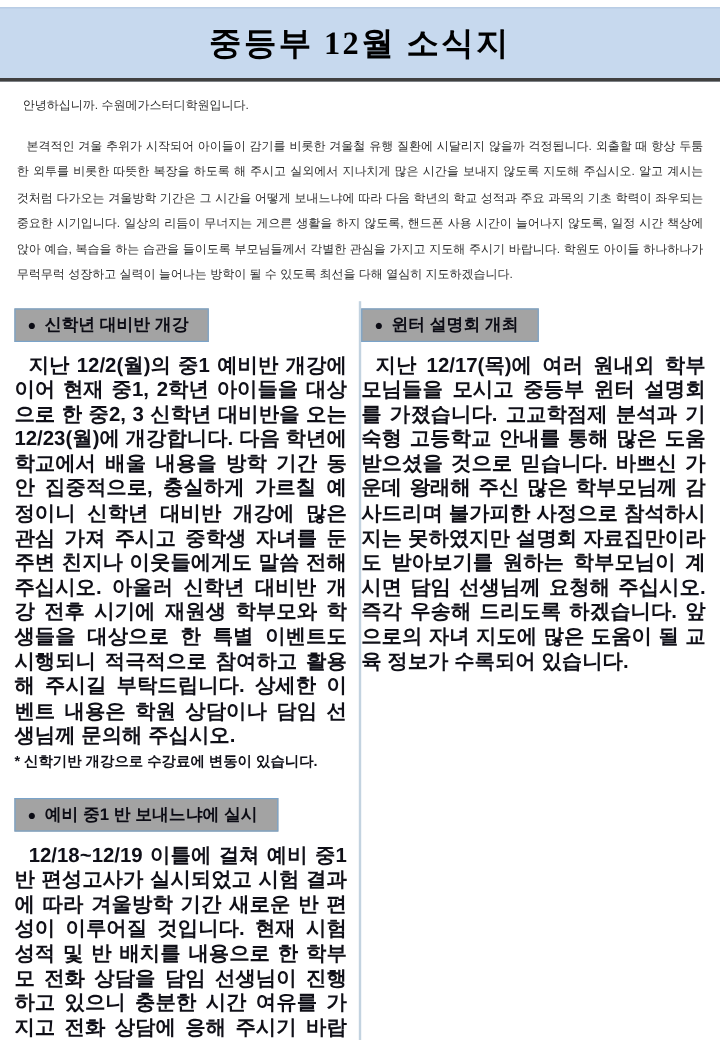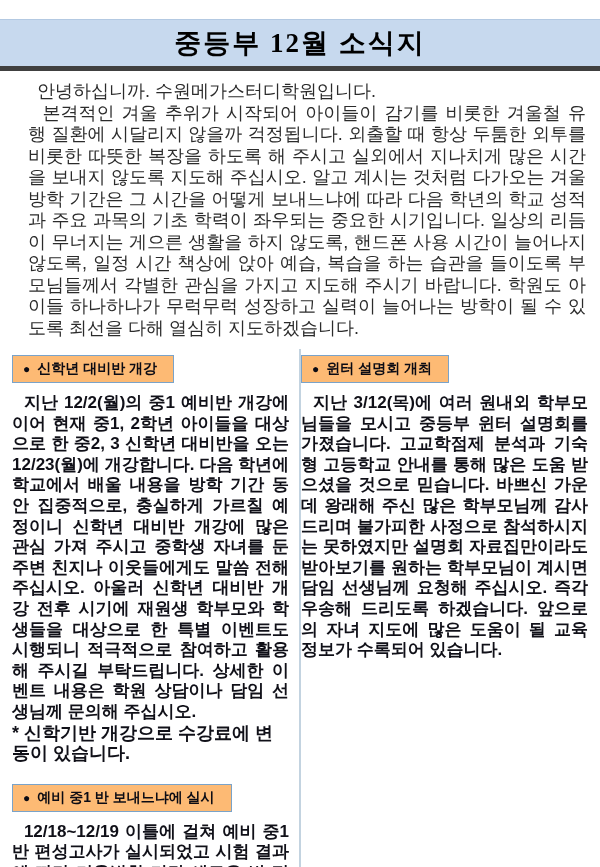--- a/index.html
+++ b/index.html
@@ -2,57 +2,57 @@
 <html lang="ko"><head>
 <meta charset="utf-8">
 <style>
   * { margin:0; padding:0; box-sizing:border-box; }
   html,body { width:600px; background:#ffffff; }
   body {
     font-family:"Liberation Sans","DejaVu Sans",sans-serif;
     color:#222; position:relative; height:867px; overflow:hidden;
   }
   .banner {
-    margin-top:19px; height:52px; background:#c7d9ee;
+    margin-top:6px; height:62px; background:#c7d9ee;
     display:flex; align-items:center; justify-content:center;
-    border-top:1px solid #b3c9e2; border-bottom:5px solid #404040;
+    border-top:1px solid #b3c9e2; border-bottom:3px solid #404040;
   }
   .banner h1 {
     font-family:"Liberation Serif","DejaVu Serif",serif;
     font-size:27px; font-weight:bold; color:#000; letter-spacing:2px;
   }
   .intro {
-    padding:10px 14px 6px 28px;
-    font-size:18px; line-height:21.5px; color:#2b2b2b;
+    padding:10px 14px 6px 14px;
+    font-size:10px; line-height:21.5px; color:#2b2b2b;
     text-align:justify;
   }
   .intro p.greet { text-indent:0.5em; }
-  .intro p.body-text { text-indent:0.8em; }
+  .intro p.body-text { text-indent:0.8em;margin-top:12px; }
   .columns {
     display:flex; padding:4px 12px 0 12px; align-items:stretch;
   }
   .col { width:50%; }
   .col.left  { padding-right:10px; }
   .col.right { padding-left:0; }
   .v-divider {
     width:0; border-left:2px solid #c3d3e0; margin-bottom:36px;
   }
   .sec-head {
-    display:inline-block; background:#fdba74; border:1px solid #7aa3c9;
+    display:inline-block; background:#a3a3a3; border:1px solid #7aa3c9;
     padding:4px 16px 4px 10px; margin:6px 0 10px 0;
     font-weight:bold; font-size:14px; color:#0b0b14; white-space:nowrap;
   }
   .sec-head .bullet { font-size:12px; margin-right:7px; }
   .sec-body {
     font-weight:bold; font-size:17px; line-height:20.6px;
     color:#101018; text-align:justify;
   }
   .sec-body p { text-indent:0.7em; }
   .sec-note {
-    font-weight:bold; font-size:18px; line-height:20.6px; color:#101018;
+    font-weight:bold; font-size:12px; line-height:20.6px; color:#101018;
   }
   .sec-gap { height:14px; }
 </style>
 </head>
 <body>
 
 <header class="banner">
   <h1>중등부 12월 소식지</h1>
 </header>
 
@@ -82,17 +82,17 @@
     </div>
   </div>
 
   <div class="v-divider"></div>
 
   <div class="col right">
     <div class="sec-head">
       <span class="bullet">●</span><span>윈터 설명회 개최</span>
     </div>
     <div class="sec-body">
-      <p>지난 3/12(목)에 여러 원내외 학부모님들을 모시고 중등부 윈터 설명회를 가졌습니다.  고교학점제 분석과 기숙형 고등학교 안내를 통해 많은 도움 받으셨을 것으로 믿습니다.  바쁘신 가운데 왕래해 주신 많은 학부모님께 감사드리며 불가피한 사정으로 참석하시지는 못하였지만 설명회 자료집만이라도 받아보기를 원하는 학부모님이 계시면 담임 선생님께 요청해 주십시오.  즉각 우송해 드리도록 하겠습니다.  앞으로의 자녀 지도에 많은 도움이 될 교육 정보가 수록되어 있습니다.</p>
+      <p>지난 12/17(목)에 여러 원내외 학부모님들을 모시고 중등부 윈터 설명회를 가졌습니다.  고교학점제 분석과 기숙형 고등학교 안내를 통해 많은 도움 받으셨을 것으로 믿습니다.  바쁘신 가운데 왕래해 주신 많은 학부모님께 감사드리며 불가피한 사정으로 참석하시지는 못하였지만 설명회 자료집만이라도 받아보기를 원하는 학부모님이 계시면 담임 선생님께 요청해 주십시오.  즉각 우송해 드리도록 하겠습니다.  앞으로의 자녀 지도에 많은 도움이 될 교육 정보가 수록되어 있습니다.</p>
     </div>
   </div>
 
 </div>
 
 </body></html>

